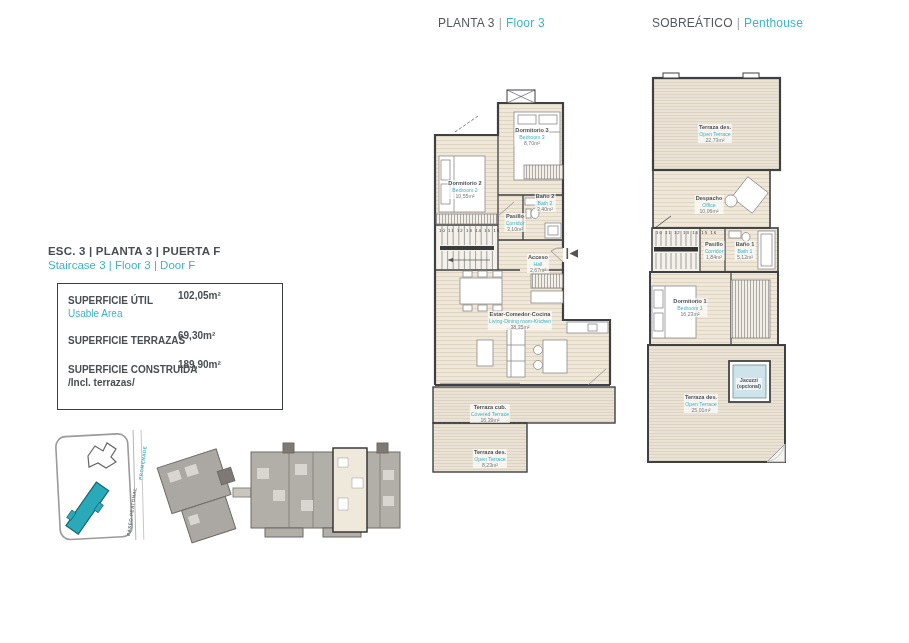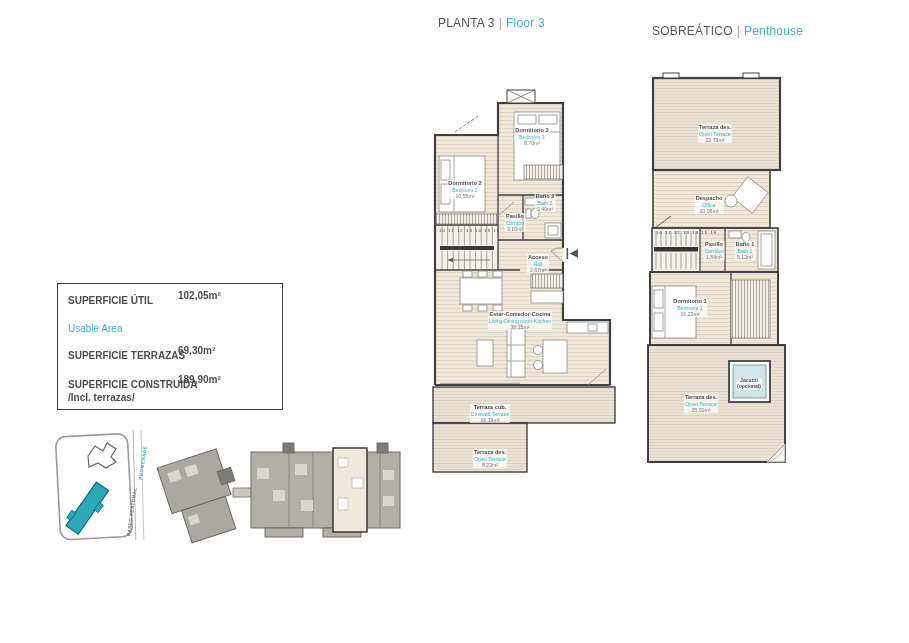--- a/index.html
+++ b/index.html
@@ -16,21 +16,21 @@
   .unit-title .t1{font-size:11.5px;font-weight:bold;color:#4a4e51;letter-spacing:.2px;}
   .unit-title .t2{font-size:11.5px;color:#3cb4c6;margin-top:2px;}
 
   
   .area-box{position:absolute;left:57px;top:283px;width:226px;height:127px;
             border:1.5px solid #3a3d40;box-sizing:border-box;padding:6px 0 0 10px;}
   .arow{position:relative;margin-bottom:11px;}
   .arow .lbl{font-size:10px;font-weight:bold;color:#4a4e51;}
   .arow .val{position:absolute;left:110px;top:0;font-size:10px;font-weight:bold;color:#4a4e51;white-space:nowrap;}
   .arow .sub{font-size:10px;font-weight:bold;color:#4a4e51;}
-  .arow .tr{font-size:10px;color:#3cb4c6;margin-top:15px;}
+  .arow .tr{font-size:10px;color:#3cb4c6;margin-top:0;}
 
   
   .rlbl{position:absolute;transform:translateX(-50%);text-align:center;line-height:1.18;
         white-space:nowrap;background:rgba(255,255,255,.68);padding:0 1px;}
   .rlbl .es{font-size:5.6px;font-weight:bold;color:#4b5054;}
   .rlbl .en{font-size:5.2px;color:#3cb4c6;}
   .rlbl .ar{font-size:5.2px;color:#777b7e;}
   .rlbl.jz .es{font-size:5px;}
   .rlbl.jz .en{font-size:5px;color:#4b5054;font-weight:bold;}
   .stairnums{position:absolute;font-size:4.2px;color:#3a3a3a;letter-spacing:1.1px;white-space:nowrap;}
@@ -57,24 +57,28 @@
       <pattern id="hv" width="3" height="6" patternUnits="userSpaceOnUse">
         <rect width="3" height="6" fill="#f3efe6"></rect>
           <line x1="0.5" y1="0" x2="0.5" y2="6" stroke="#8d8d8d" stroke-width="0.7"></line>
       </pattern>
     </defs>
   </svg>
 
   <div class="hdr" style="left:438px;top:16px;">
     <span>PLANTA 3</span><span class="sep">|</span><span class="en">Floor 3</span>
   </div>
-  <div class="hdr" style="left:652px;top:24px;">
+  <div class="hdr" style="left:652px;top:16px;">
     <span>SOBREÁTICO</span><span class="sep">|</span><span class="en">Penthouse</span>
   </div>
 
+  <div class="unit-title">
+    <div class="t1">ESC. 3 | PLANTA 3 | PUERTA F</div>
+    <div class="t2">Staircase 3 | Floor 3 | Door F</div>
+  </div>
 
   <div class="area-box">
     <div class="arow">
       <span class="lbl">SUPERFICIE ÚTIL</span>
       <span class="val">102,05m²</span>
       <div class="tr">Usable Area</div>
     </div>
     <div class="arow">
       <span class="lbl">SUPERFICIE TERRAZAS</span>
       <span class="val">69,30m²</span>

